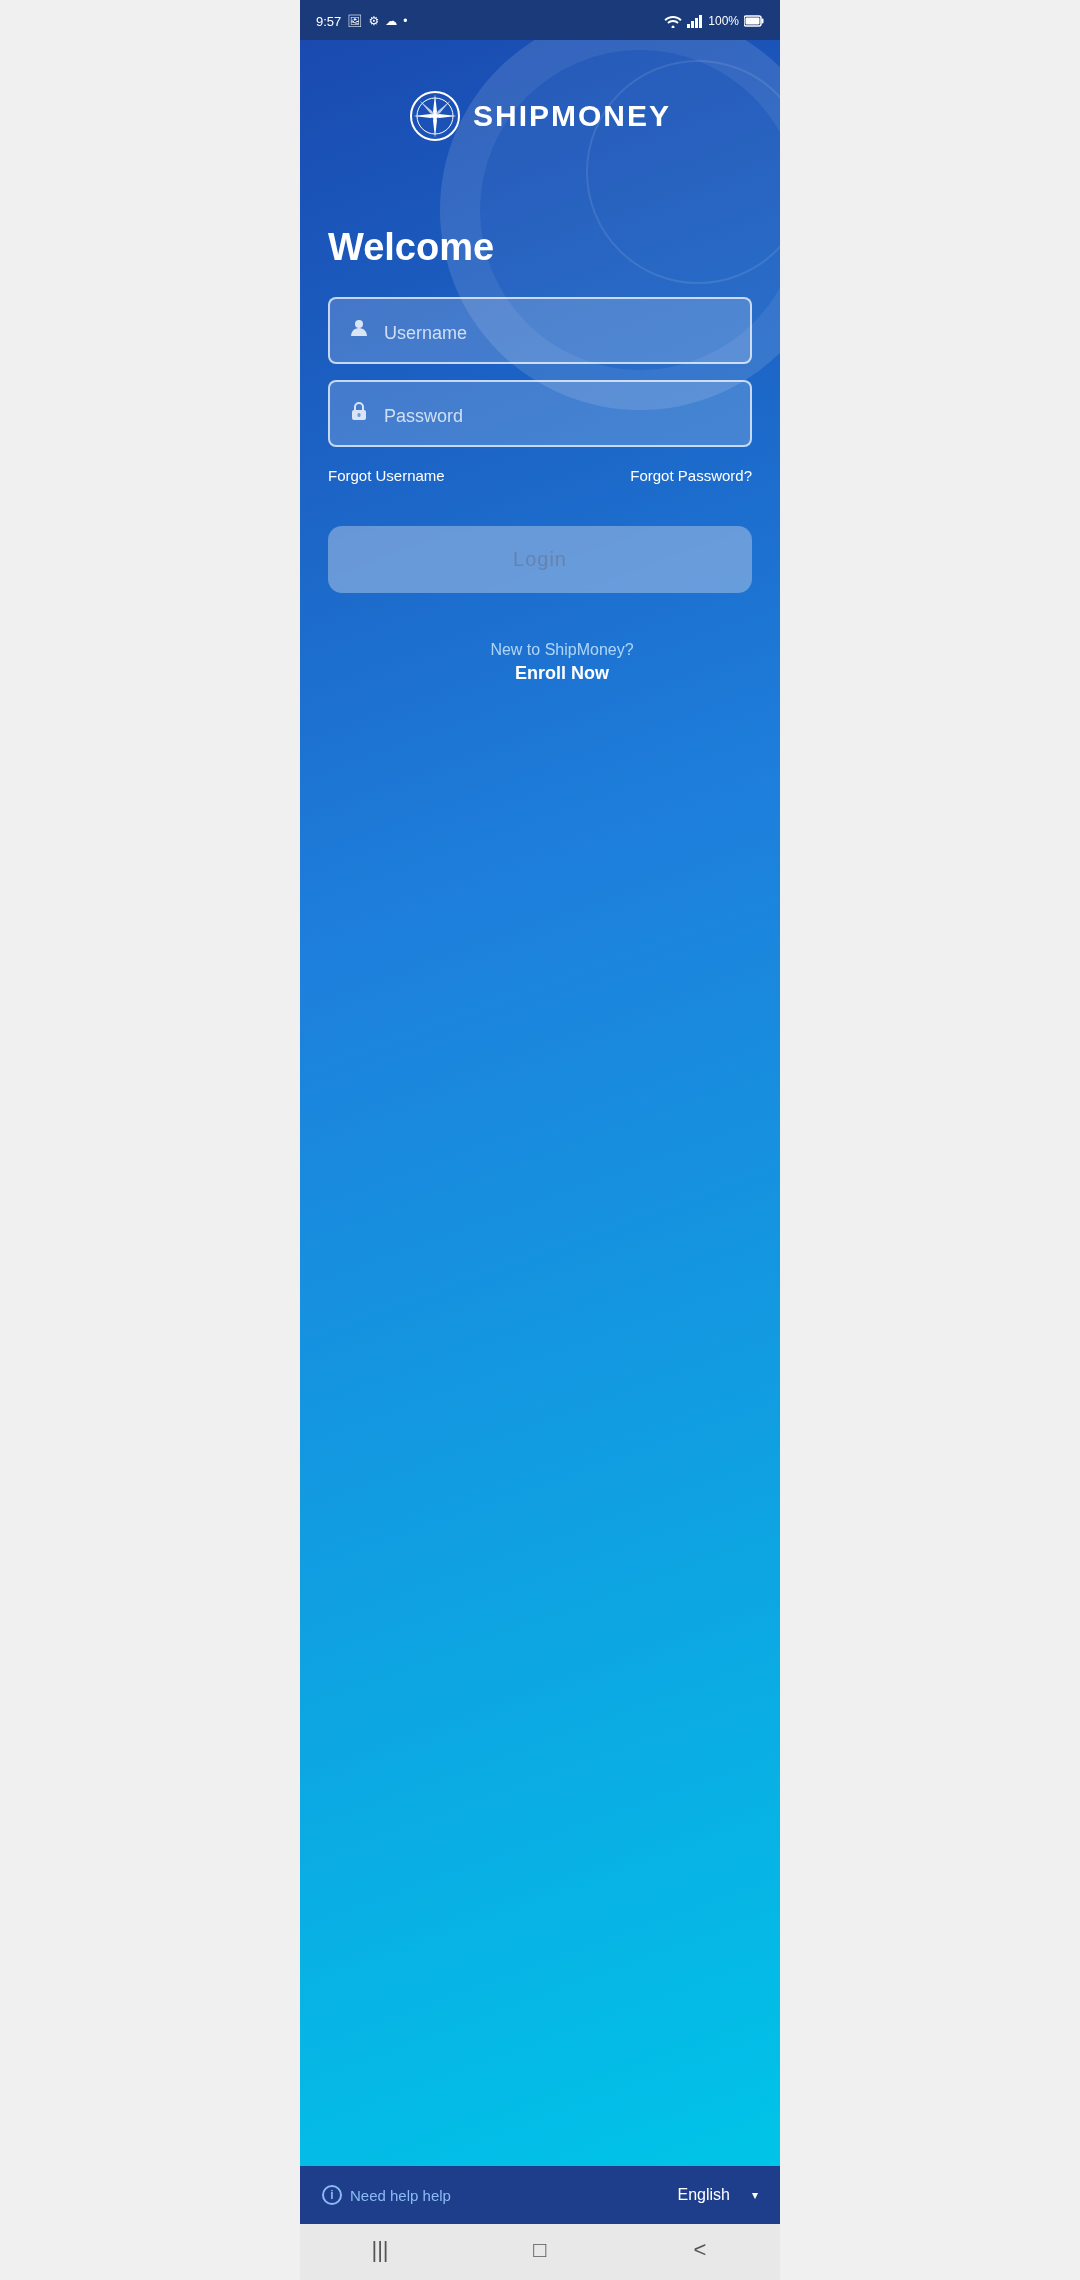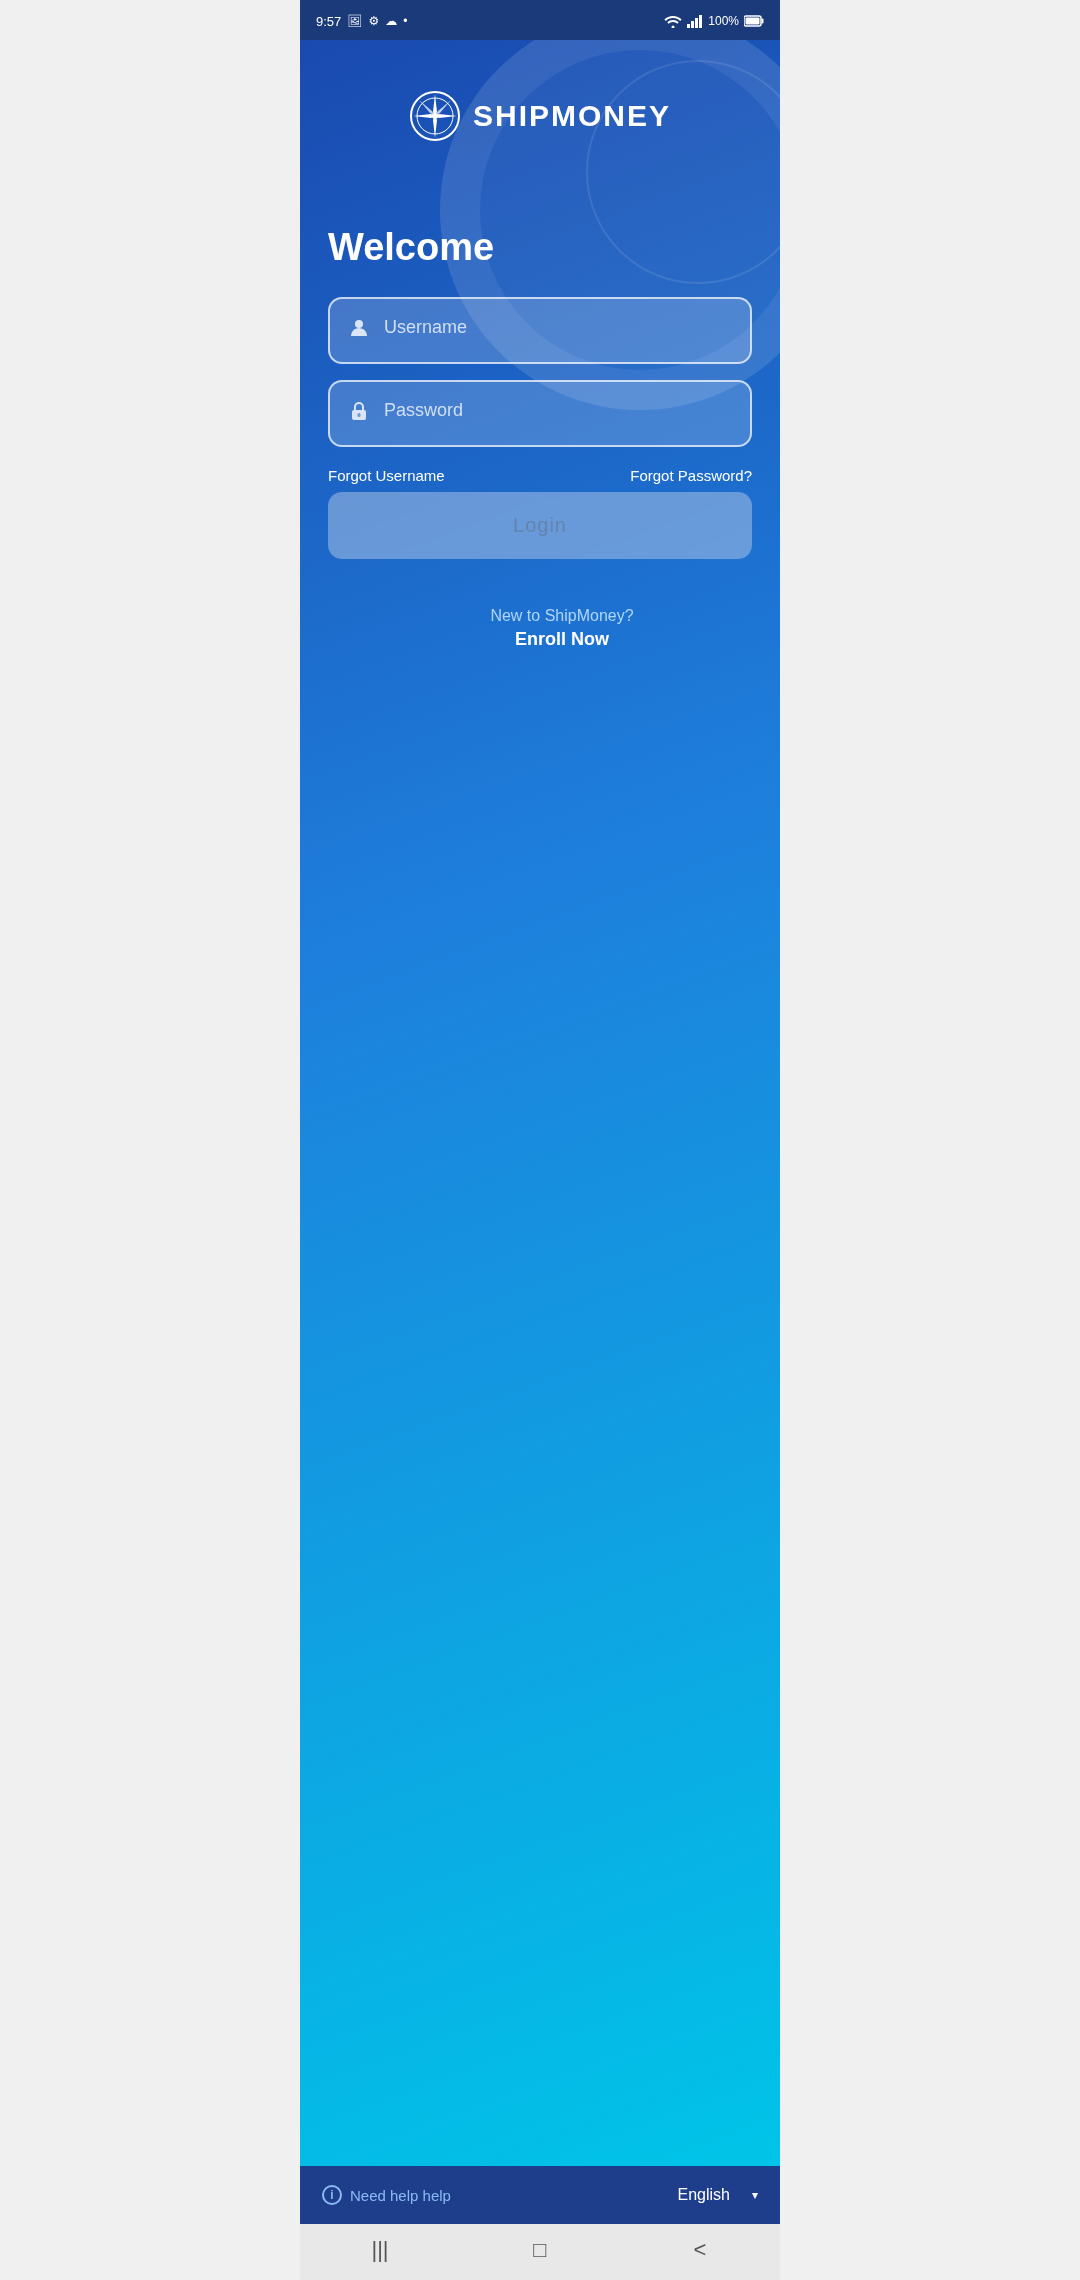--- a/index.html
+++ b/index.html
@@ -132,23 +132,23 @@
       display: flex;
       flex-direction: column;
       gap: 16px;
       margin-bottom: 20px;
       z-index: 1;
     }
 
     .input-wrapper {
       background: rgba(255,255,255,0.18);
       border: 2px solid rgba(255,255,255,0.7);
-      border-radius: 14px;
-      display: flex;
-      align-items: flex-start;
+      border-radius: 8px;
+      display: flex;
+      align-items: flex-end;
       padding: 18px 18px;
       gap: 14px;
     }
 
     .input-icon {
       color: rgba(255,255,255,0.8);
       font-size: 20px;
       flex-shrink: 0;
     }
 
@@ -165,21 +165,21 @@
     .input-field::placeholder {
       color: rgba(255,255,255,0.75);
       font-size: 18px;
     }
 
     
     .forgot-links {
       width: 100%;
       display: flex;
       justify-content: space-between;
-      margin-bottom: 8px;
+      margin-bottom: 42px;
       z-index: 1;
     }
 
     .forgot-link {
       color: white;
       font-size: 15px;
       text-decoration: none;
       cursor: pointer;
     }
 

